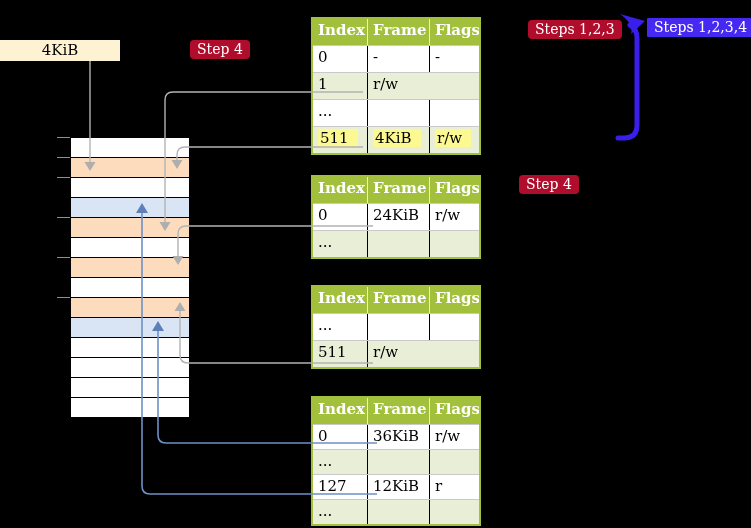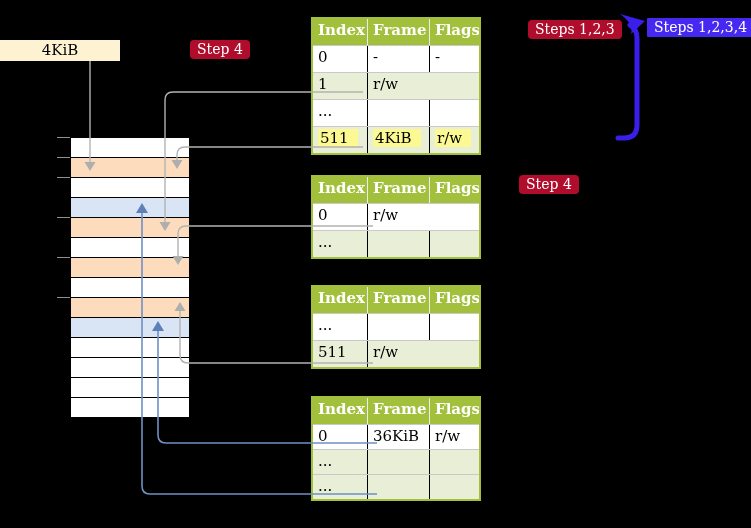--- a/index.html
+++ b/index.html
@@ -106,20 +106,21 @@
       </div>
     </div>
   <div class="ptable" id="table1" style="top:175px">
       <div class="hrow">
         <div class="cell c0">Index</div>
         <div class="cell c1">Frame</div>
         <div class="cell c2">Flags</div>
       </div>
       <div class="trow">
         <div class="cell c0">0</div>
+        <div class="cell c1">24KiB</div>
         <div class="cell c2">r/w</div>
       </div>
       <div class="trow shaded">
         <div class="cell c0">...</div>
         <div class="cell c1"></div>
         <div class="cell c2"></div>
       </div>
     </div>
   <div class="ptable" id="table2" style="top:285px">
       <div class="hrow">
@@ -145,20 +146,25 @@
       </div>
       <div class="trow">
         <div class="cell c0">0</div>
         <div class="cell c1">36KiB</div>
         <div class="cell c2">r/w</div>
       </div>
       <div class="trow shaded">
         <div class="cell c0">...</div>
         <div class="cell c1"></div>
         <div class="cell c2"></div>
+      </div>
+      <div class="trow">
+        <div class="cell c0">127</div>
+        <div class="cell c1">12KiB</div>
+        <div class="cell c2">r</div>
       </div>
       <div class="trow shaded">
         <div class="cell c0">...</div>
         <div class="cell c1"></div>
         <div class="cell c2"></div>
       </div>
     </div>
 
   <svg id="overlay" width="751" height="528" viewBox="0 0 751 528">
 

